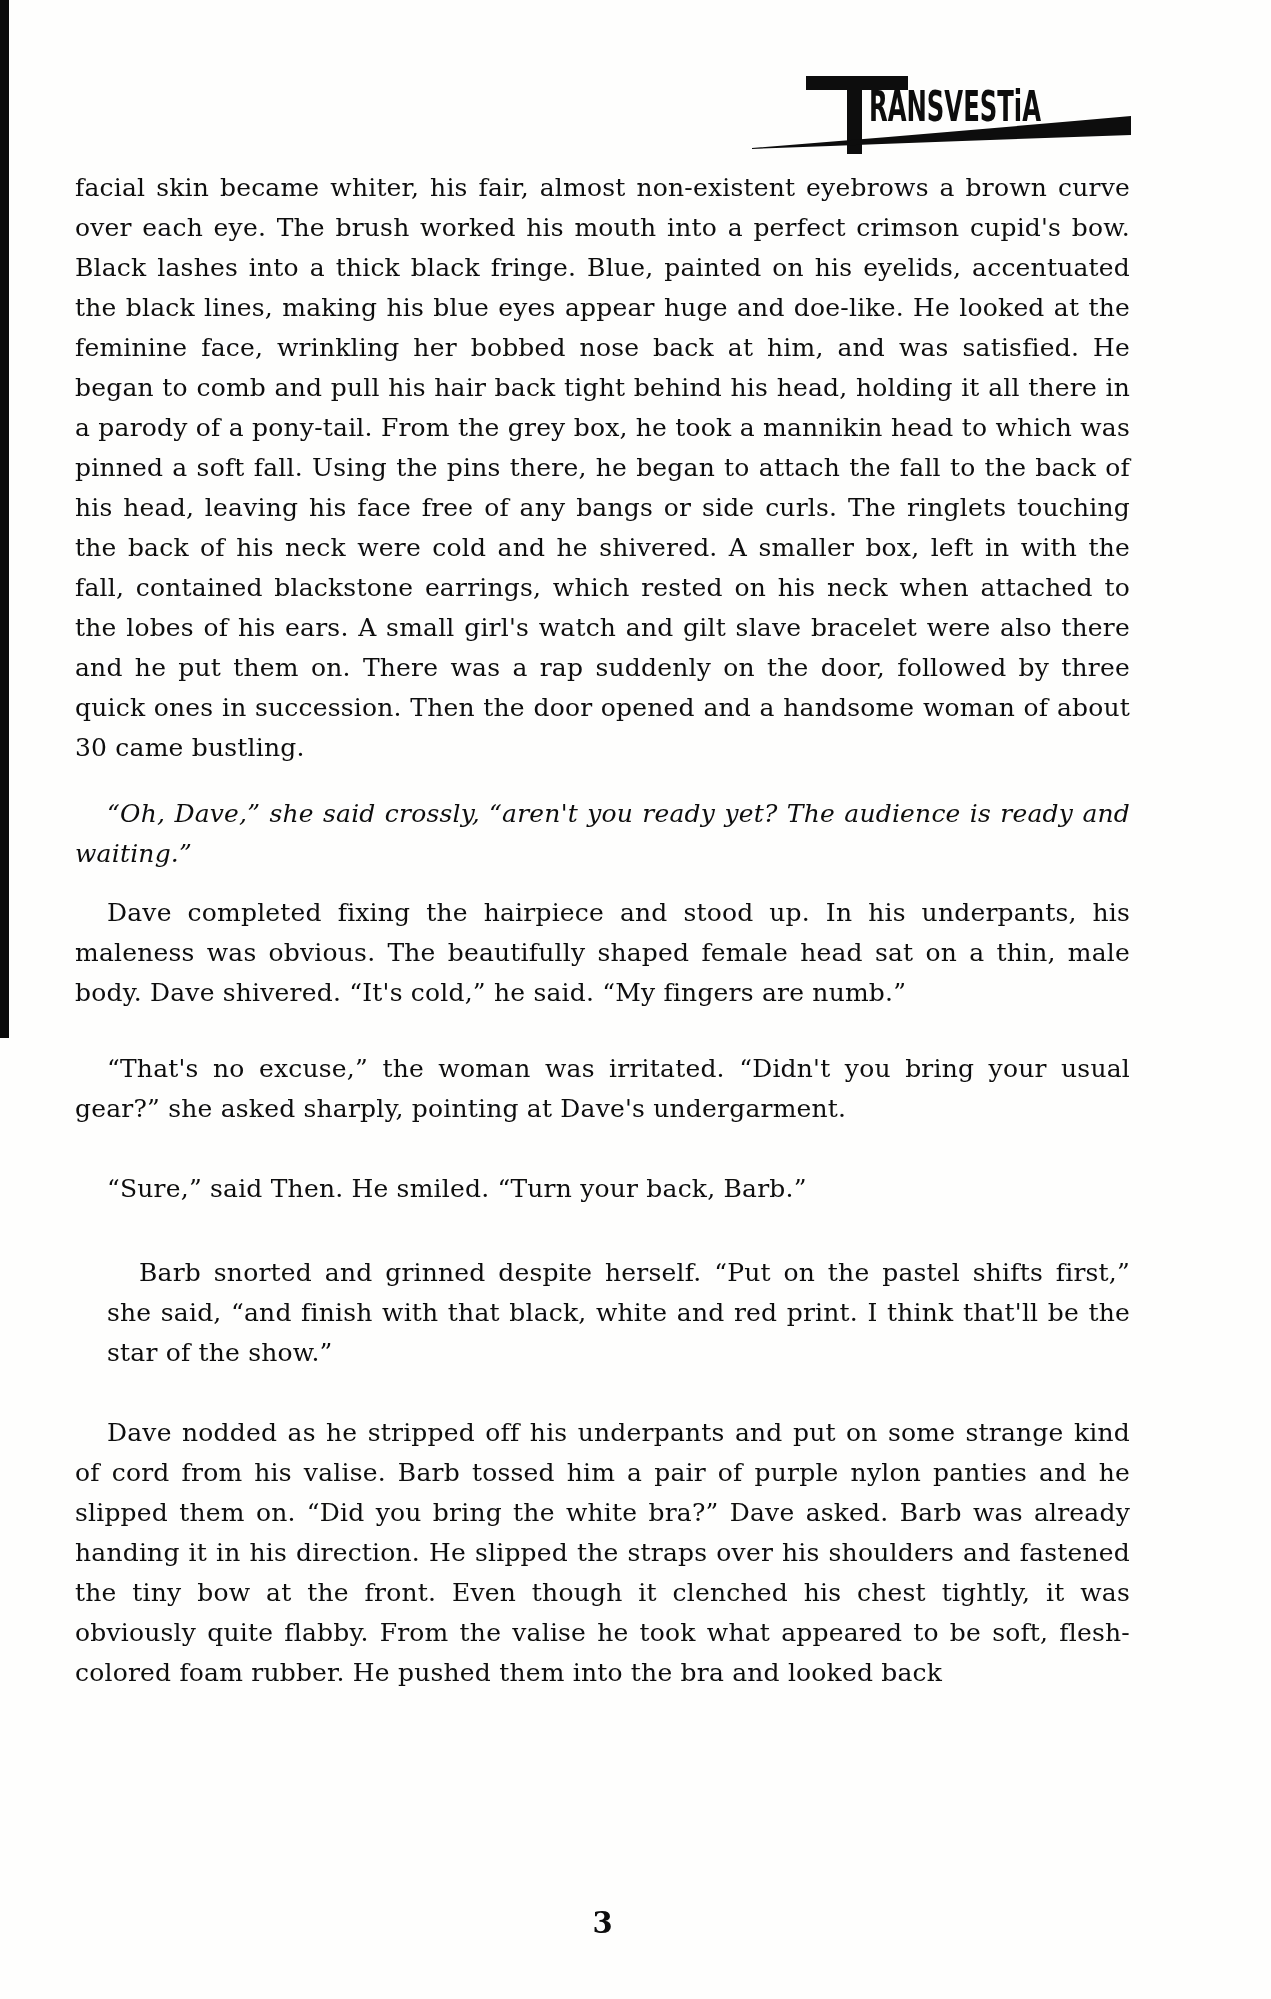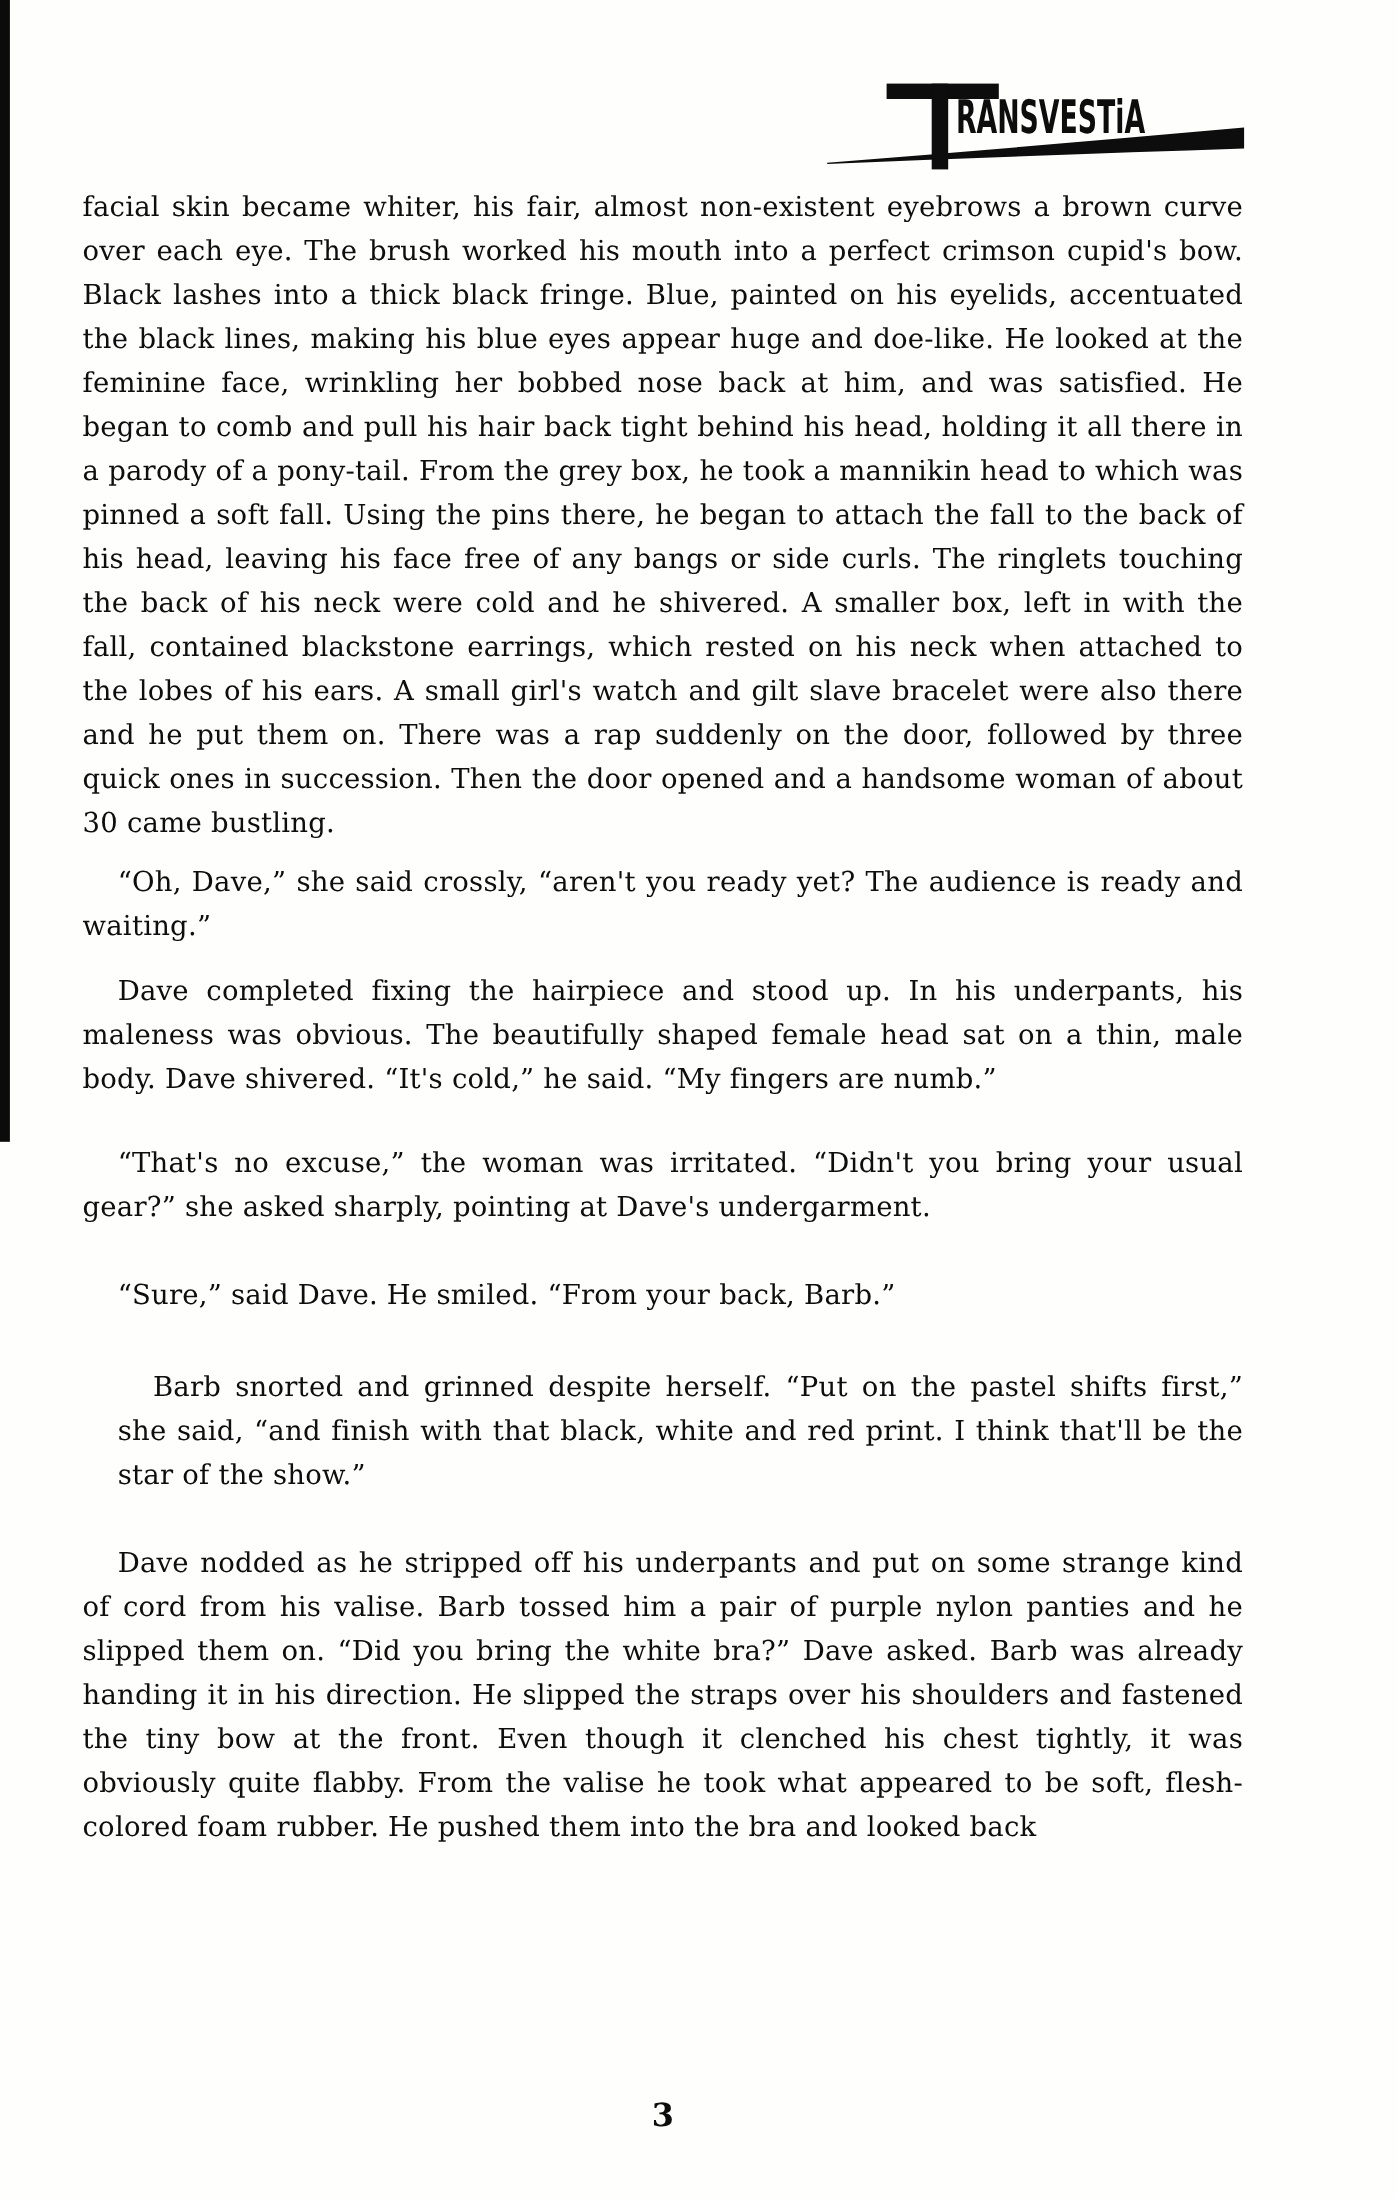--- a/index.html
+++ b/index.html
@@ -84,23 +84,23 @@
 
       <path d="M 752 148 Q 940 133 1131 116 L 1131 135 Q 950 141 752 149 Z" fill="#0d0d0d"></path>
 
       <text class="logo-text" x="869" y="121" font-size="42" textLength="172" lengthAdjust="spacingAndGlyphs">RANSVESTiA</text>
     </svg>
   </header>
 
   <main class="text-block">
 
   <p class="body-para" style="margin-top: 0px;">facial skin became whiter, his fair, almost non-existent eyebrows a brown curve over each eye. The brush worked his mouth into a perfect crimson cupid's bow. Black lashes into a thick black fringe. Blue, painted on his eyelids, accentuated the black lines, making his blue eyes appear huge and doe-like. He looked at the feminine face, wrinkling her bobbed nose back at him, and was satisfied. He began to comb and pull his hair back tight behind his head, holding it all there in a parody of a pony-tail. From the grey box, he took a mannikin head to which was pinned a soft fall. Using the pins there, he began to attach the fall to the back of his head, leaving his face free of any bangs or side curls. The ringlets touching the back of his neck were cold and he shivered. A smaller box, left in with the fall, contained blackstone earrings, which rested on his neck when attached to the lobes of his ears. A small girl's watch and gilt slave bracelet were also there and he put them on. There was a rap suddenly on the door, followed by three quick ones in succession. Then the door opened and a handsome woman of about 30 came bustling.</p>
-      <p class="body-para indent" style="margin-top: 14px;">“Oh, Dave,” she said crossly, “aren't you ready yet? The audience is ready and waiting.”</p>
+      <p class="body-para indent" style="margin-top: 26px; font-style: italic;">“Oh, Dave,” she said crossly, “aren't you ready yet? The audience is ready and waiting.”</p>
       <p class="body-para indent" style="margin-top: 19px;">Dave completed fixing the hairpiece and stood up. In his underpants, his maleness was obvious. The beautifully shaped female head sat on a thin, male body. Dave shivered. “It's cold,” he said. “My fingers are numb.”</p>
       <p class="body-para indent" style="margin-top: 36px;">“That's no excuse,” the woman was irritated. “Didn't you bring your usual gear?” she asked sharply, pointing at Dave's undergarment.</p>
-      <p class="body-para indent" style="margin-top: 40px;">“Sure,” said Dave. He smiled. “From your back, Barb.”</p>
+      <p class="body-para indent" style="margin-top: 40px;">“Sure,” said Then. He smiled. “Turn your back, Barb.”</p>
       <p class="body-para indent" style="margin-top: 44px; margin-left: 32px;">Barb snorted and grinned despite herself. “Put on the pastel shifts first,” she said, “and finish with that black, white and red print. I think that'll be the star of the show.”</p>
       <p class="body-para indent" style="margin-top: 40px;">Dave nodded as he stripped off his underpants and put on some strange kind of cord from his valise. Barb tossed him a pair of purple nylon panties and he slipped them on. “Did you bring the white bra?” Dave asked. Barb was already handing it in his direction. He slipped the straps over his shoulders and fastened the tiny bow at the front. Even though it clenched his chest tightly, it was obviously quite flabby. From the valise he took what appeared to be soft, flesh-colored foam rubber. He pushed them into the bra and looked back</p>
     </main>
 
   <div class="page-number">3</div>
 
 </div>
 
 </body></html>

